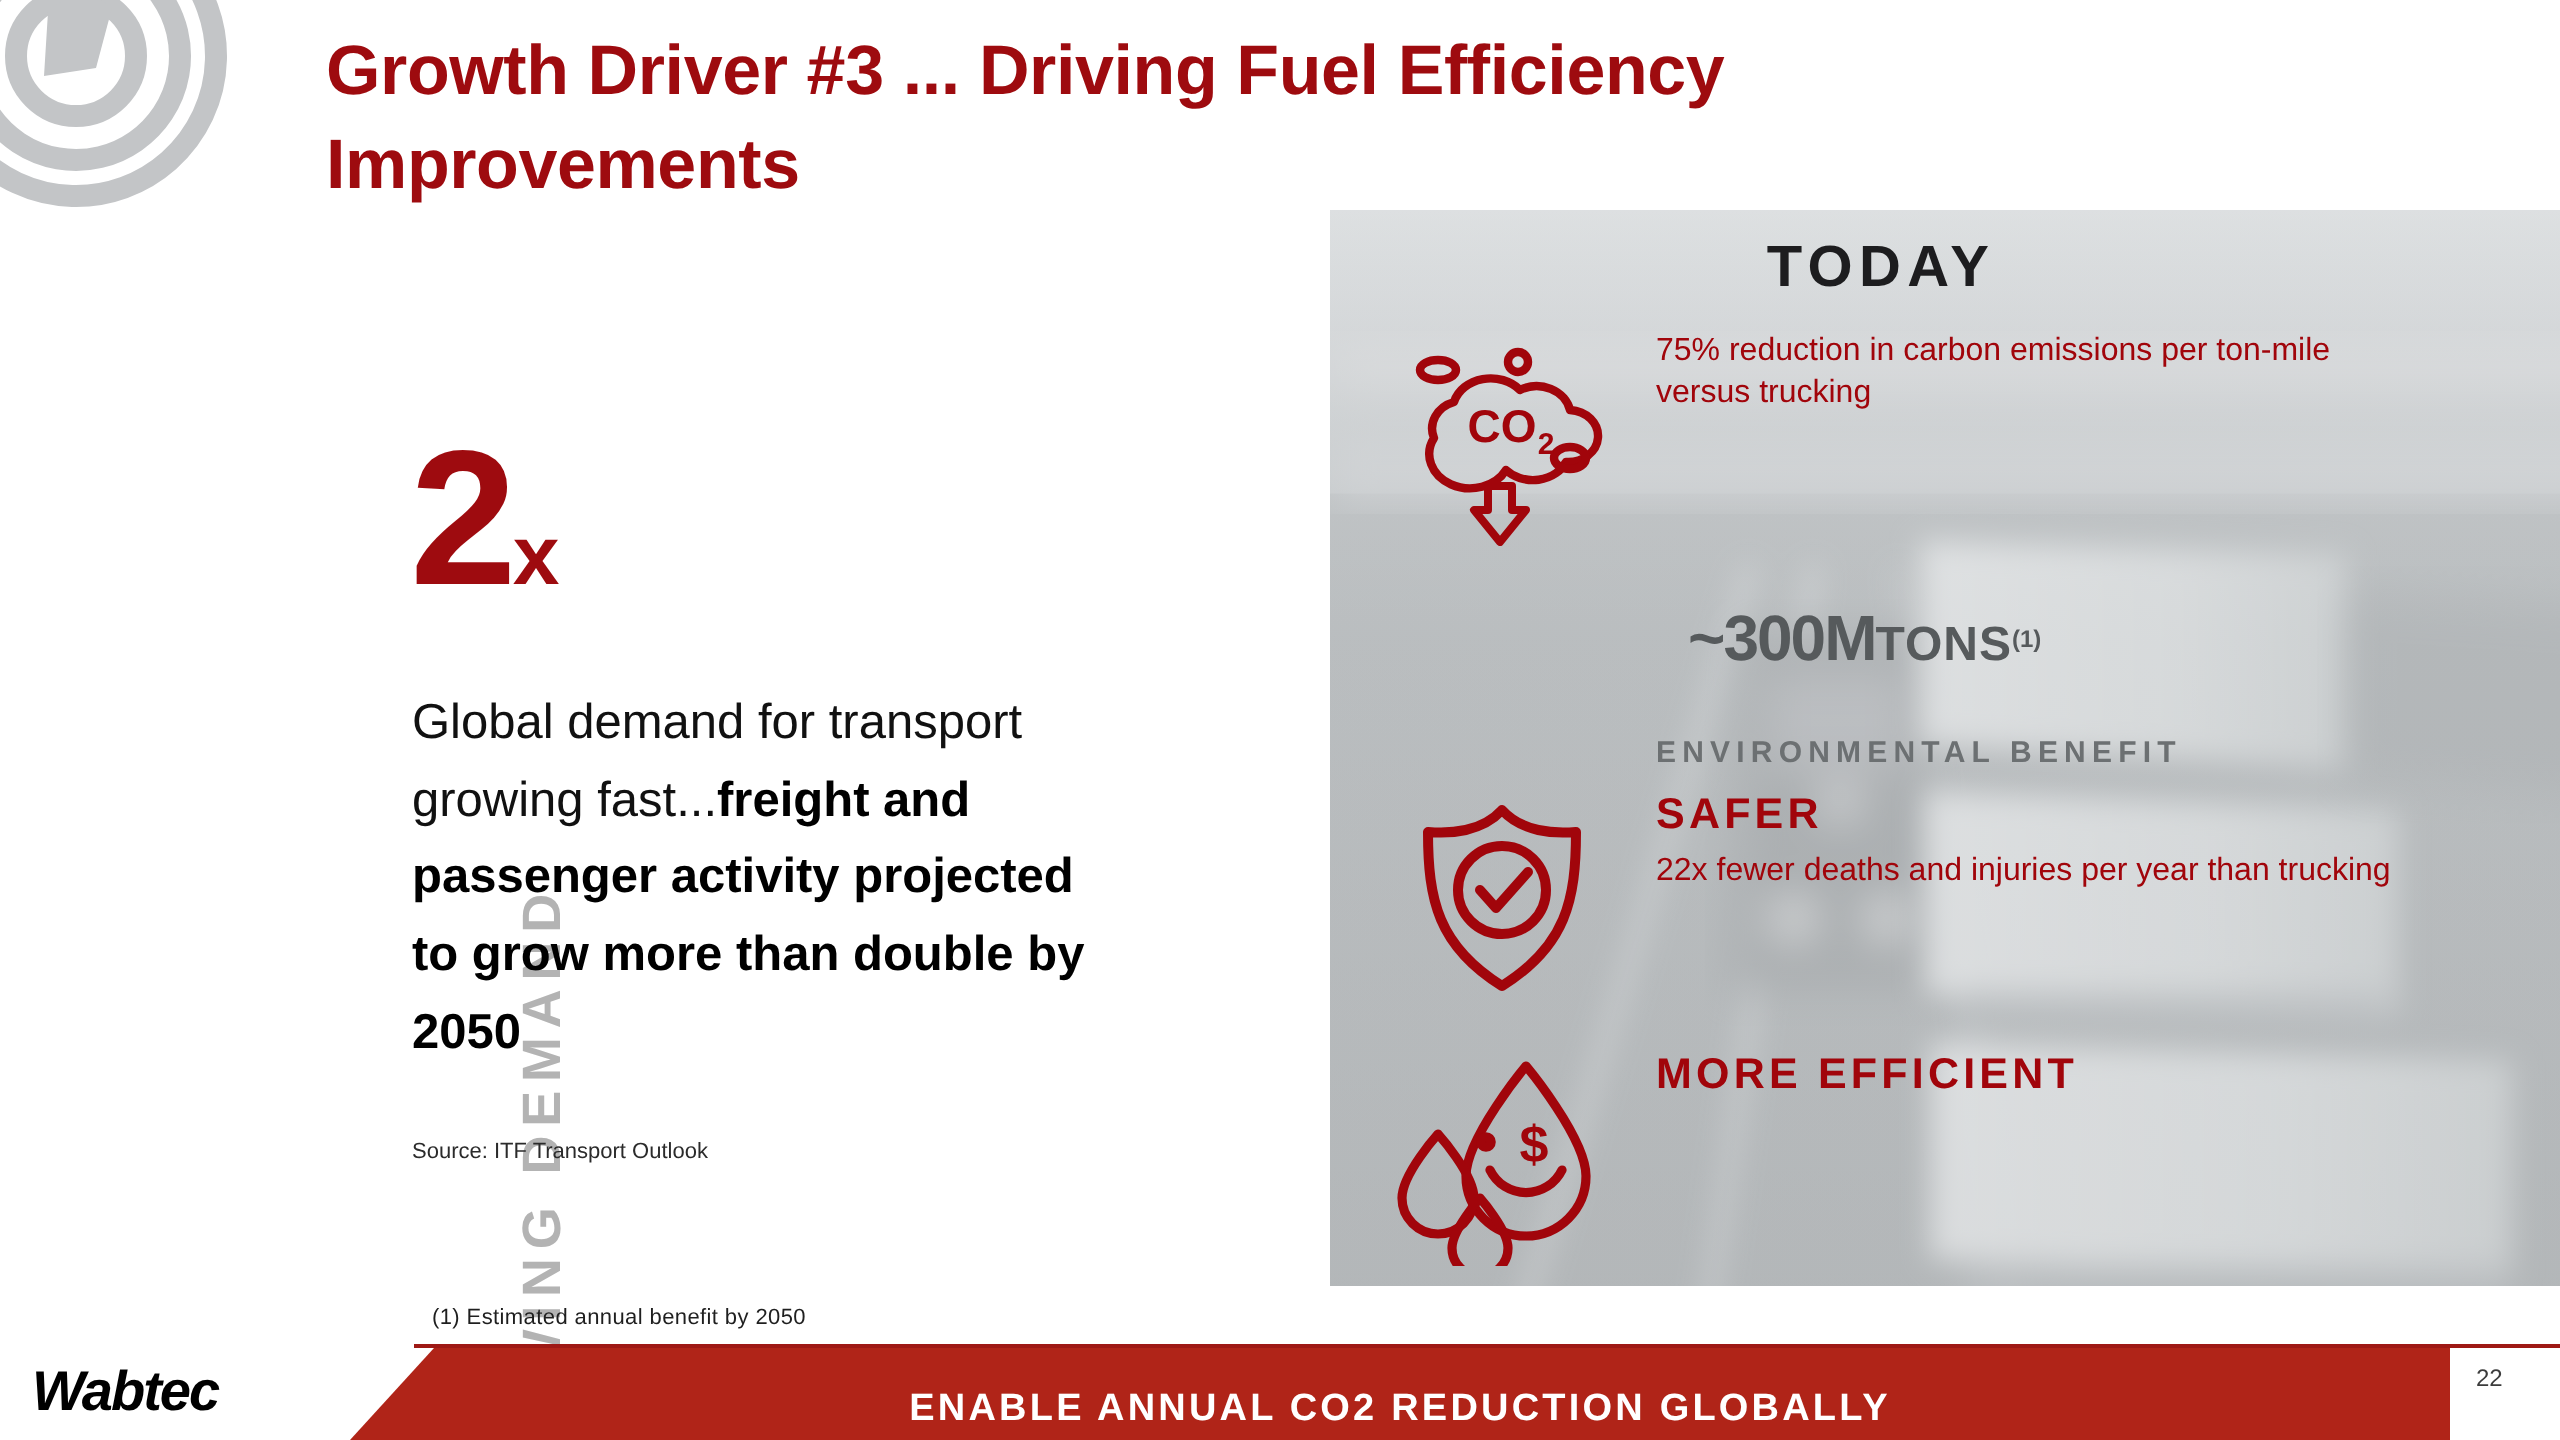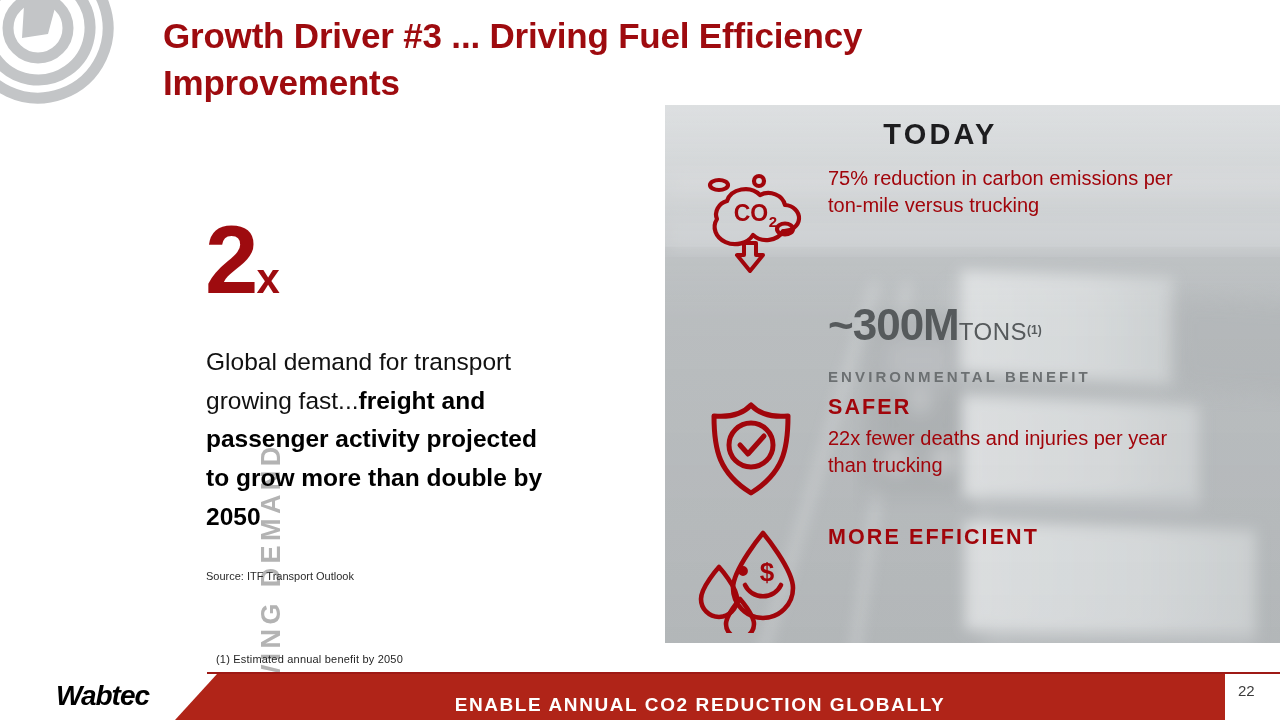--- a/index.html
+++ b/index.html
@@ -66,59 +66,59 @@
   }
 
   .row{position:absolute;left:0;width:551px;}
   .row-icon{position:absolute;left:32px;top:0;width:108px;height:108px;}
   .row-text{position:absolute;left:163px;top:0;width:370px;}
   .row-head{
     color:#a1050b;font-size:21.5px;font-weight:bold;letter-spacing:2.1px;
     line-height:1.2;margin-bottom:4px;
   }
   .row-body{
-    color:#a1050b;font-size:20px;line-height:1.34;
+    color:#a1050b;font-size:16px;line-height:1.34;
   }
   .tons-line{
     position:absolute;left:828px;top:303px;width:400px;
     color:#565a5c;line-height:1;white-space:nowrap;
   }
-  .tons-line .num{font-size:44px;font-weight:bold;letter-spacing:-1px;}
-  .tons-line .unit{font-size:24px;font-weight:normal;letter-spacing:0.5px;}
+  .tons-line .num{font-size:32px;font-weight:bold;letter-spacing:-1px;margin-left:16px;}
+  .tons-line .unit{font-size:24px;font-weight:bold;letter-spacing:0.5px;}
   .tons-line .fn{font-size:12px;font-weight:bold;vertical-align:super;}
   .tons-sub{
     position:absolute;left:828px;top:352px;width:420px;
     color:#6c7072;font-size:15px;font-weight:bold;letter-spacing:3.1px;white-space:nowrap;
   }
 
   
   .footnote{
     position:absolute;left:216px;top:653px;
     font-size:11px;color:#1f1f1f;letter-spacing:.2px;
   }
   .foot-rule{
     position:absolute;left:207px;top:672px;width:1073px;height:2px;background:#9e1915;
   }
   .logo{
     position:absolute;left:16px;top:680px;
-    font-size:28px;font-weight:bold;font-style:italic;color:#000000;letter-spacing:-1px;margin-left:40px;
+    font-size:28px;font-weight:bold;font-style:italic;color:#000000;letter-spacing:-1px;
   }
   .footer-bar{
     position:absolute;left:175px;top:674px;width:1050px;height:46px;
     background:#b02418;
     clip-path:polygon(42px 0,1050px 0,1050px 46px,0 46px);
   }
   .footer-text{
     position:absolute;left:175px;top:674px;width:1050px;height:62px;
     display:flex;align-items:center;justify-content:center;
     color:#ffffff;font-size:19px;font-weight:bold;letter-spacing:1.6px;
   }
   .page-num{
     position:absolute;left:1238px;top:682px;
-    font-size:15px;color:#3c3c3c;
+    font-size:12px;color:#3c3c3c;
   }
 </style>
 </head>
 <body>
 
 <div class="slide">
 
   <svg class="corner-mark" viewBox="0 0 160 160">
     <g fill="none" stroke="#c3c5c7" stroke-width="11">
       <circle cx="72" cy="66" r="30"></circle>

